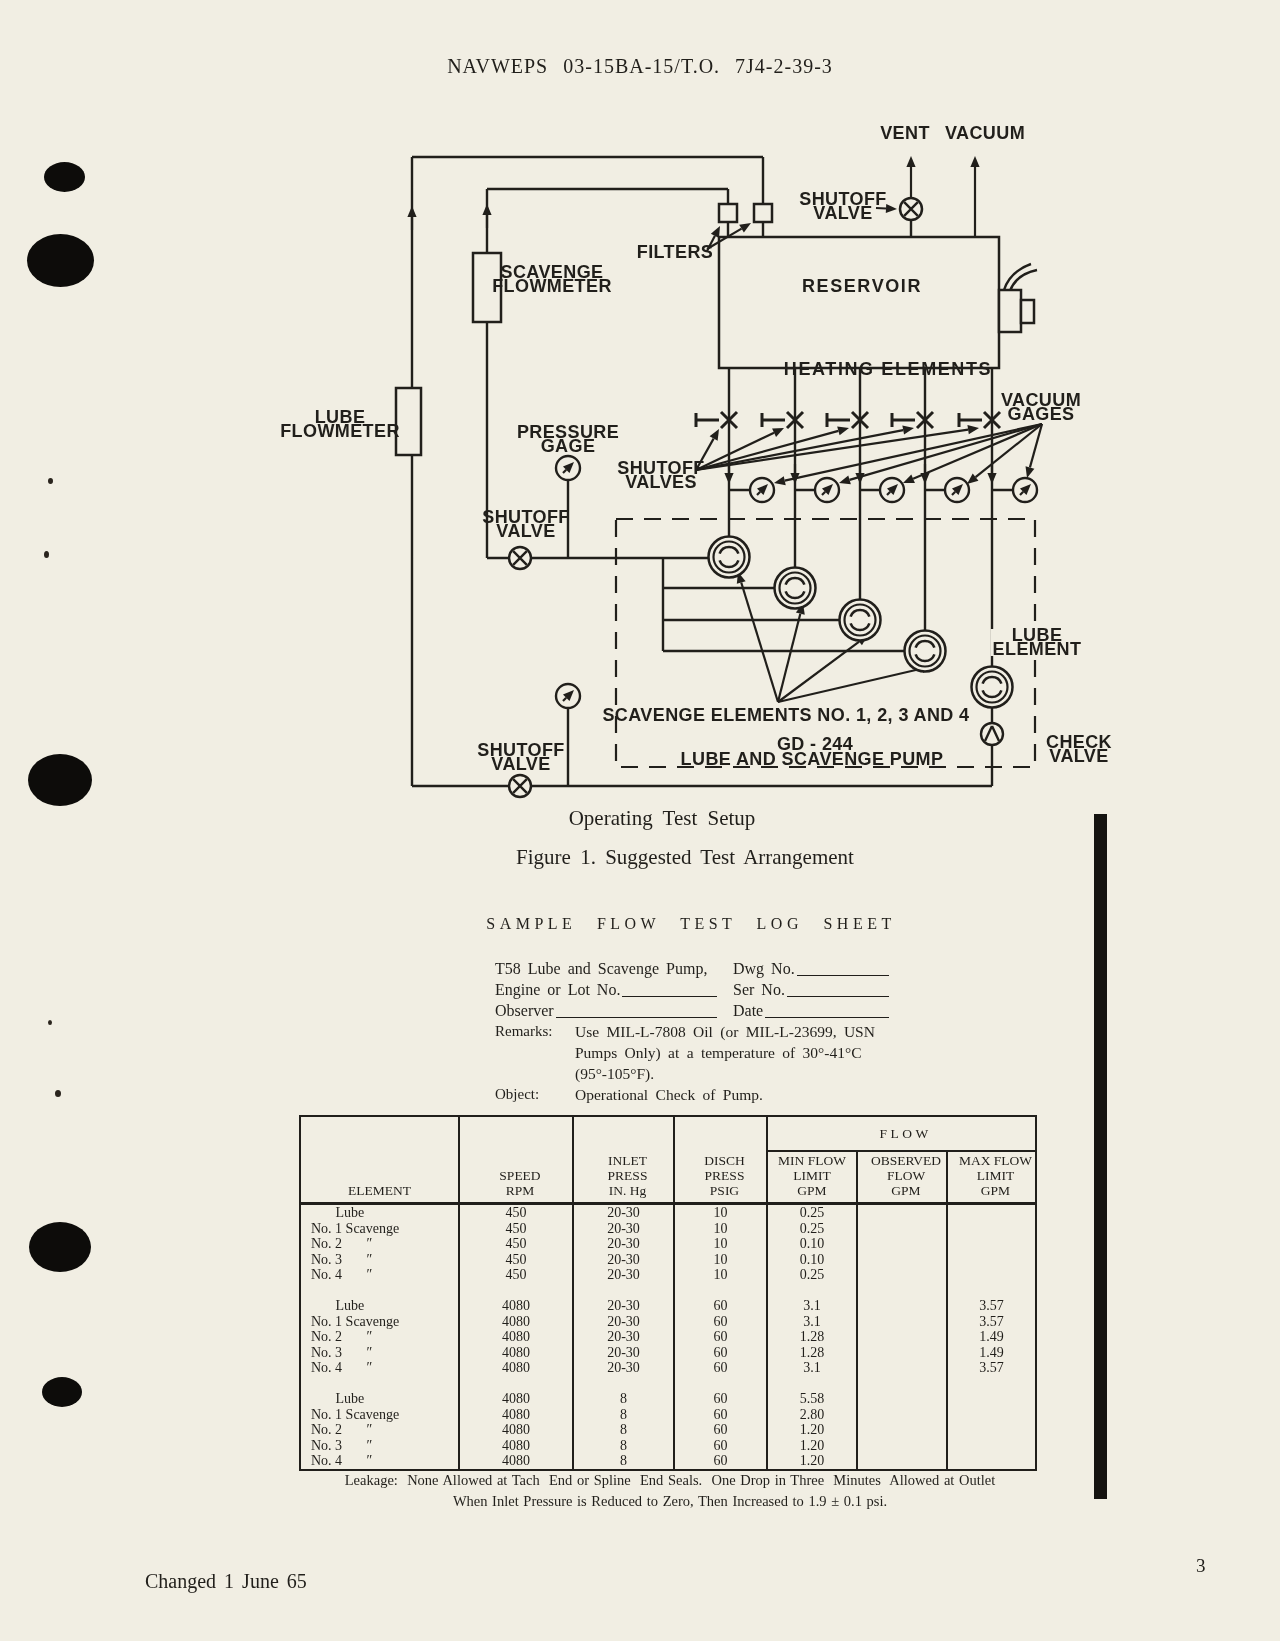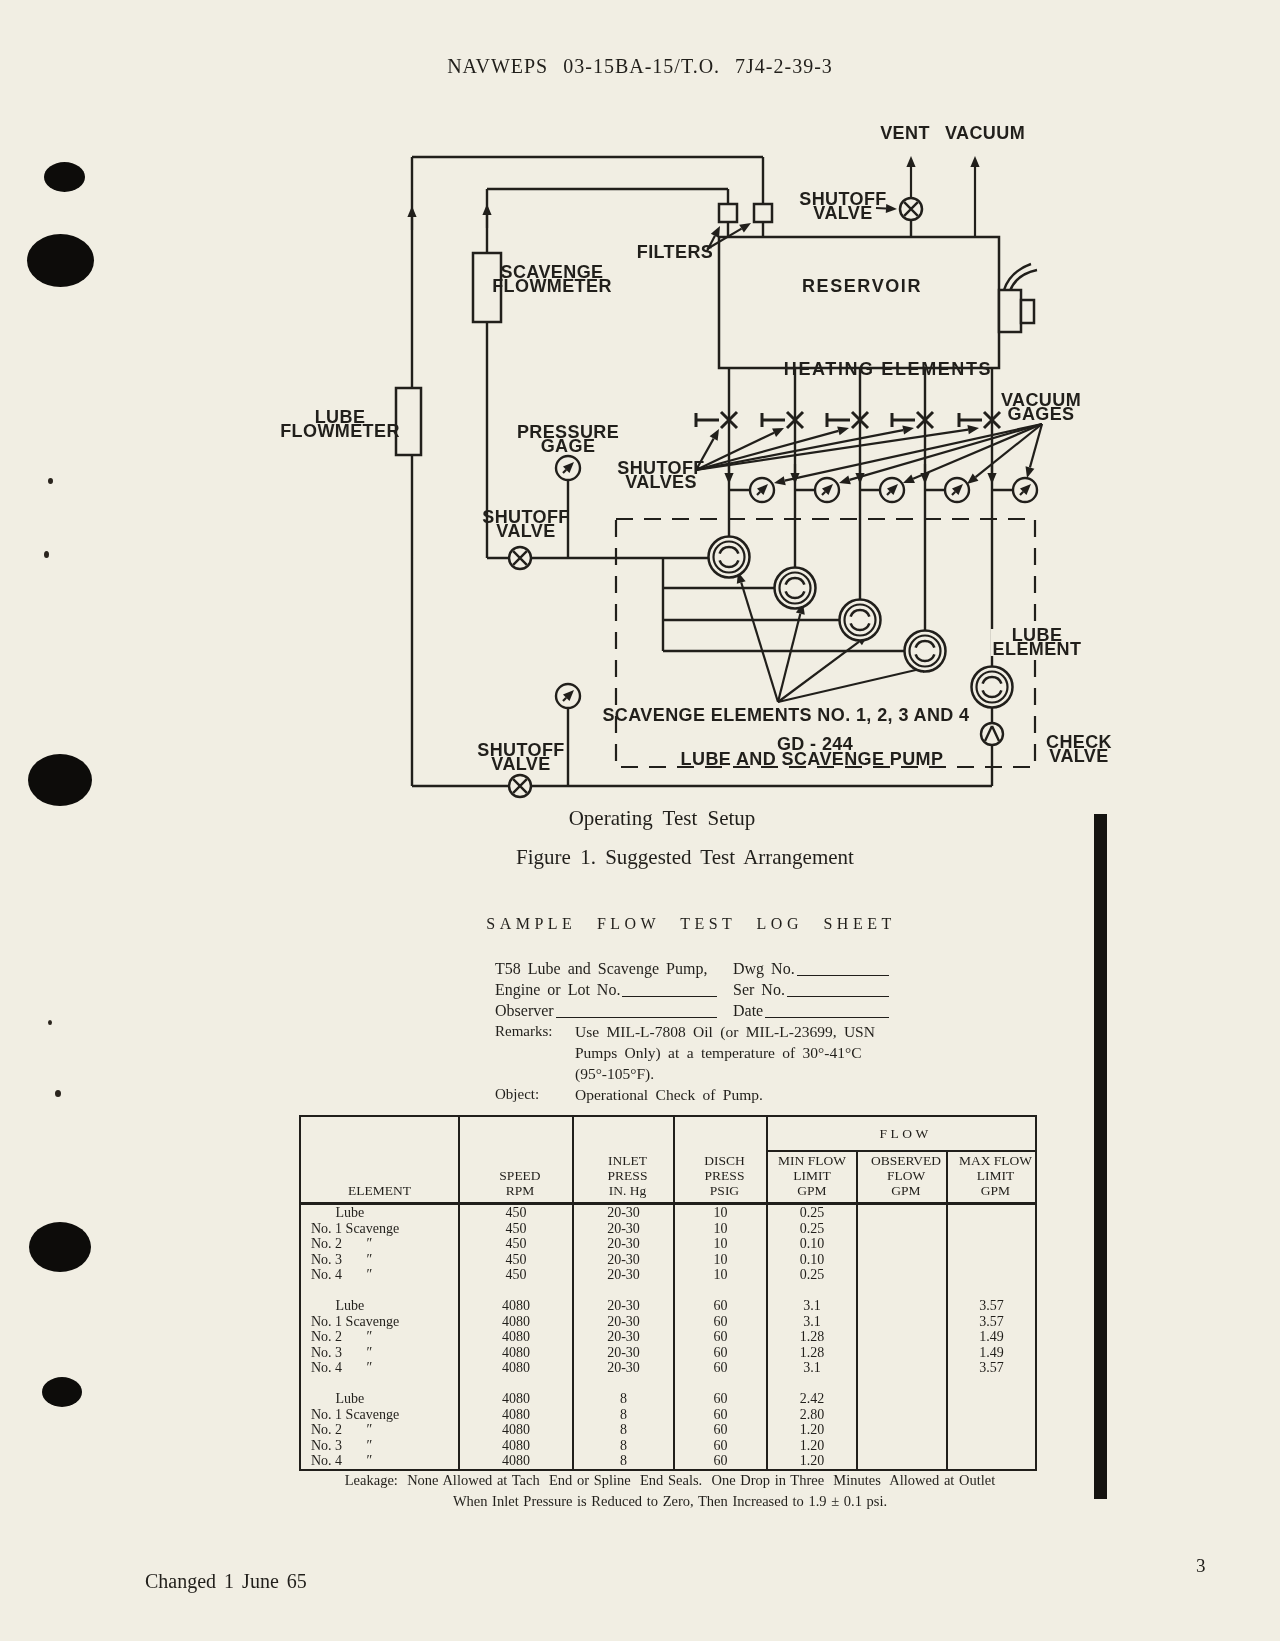--- a/index.html
+++ b/index.html
@@ -464,21 +464,21 @@
         <td></td>
         <td></td>
         <td></td>
         <td></td>
       </tr>
       <tr>
         <td>       Lube</td>
         <td>4080</td>
         <td>8</td>
         <td>60</td>
-        <td>2.42</td>
+        <td>5.58</td>
         <td></td>
         <td></td>
       </tr>
       <tr>
         <td>No. 1 Scavenge</td>
         <td>4080</td>
         <td>8</td>
         <td>60</td>
         <td>2.80</td>
         <td></td>

